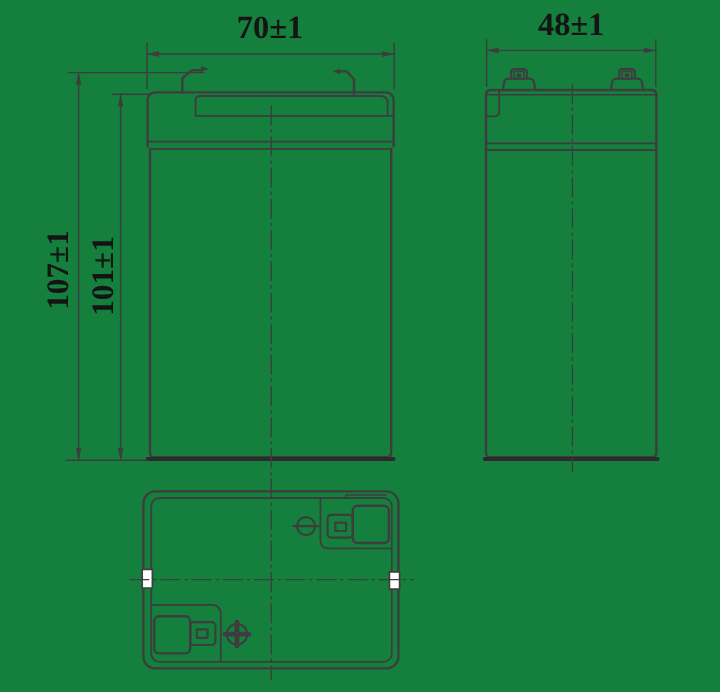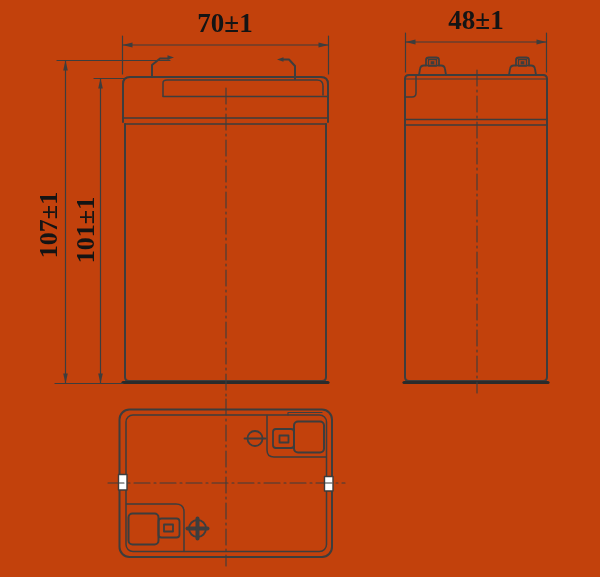--- a/index.html
+++ b/index.html
@@ -1,19 +1,19 @@
 <!DOCTYPE html>
 <html><head>
 <meta charset="utf-8">
 <style>
   html,body{margin:0;padding:0;background:#ffffff;}
   .canvas{
     position:relative;
     width:600px;height:577px;
-    background:#c2410c;
+    background:#15803d;
     font-family:"Liberation Serif","DejaVu Serif",serif;
     overflow:hidden;
   }
   svg{display:block;}
   .dim-text{
     font-family:"Liberation Serif","DejaVu Serif",serif;
     font-weight:bold;
     font-size:27px;
     fill:#141414;
   }

